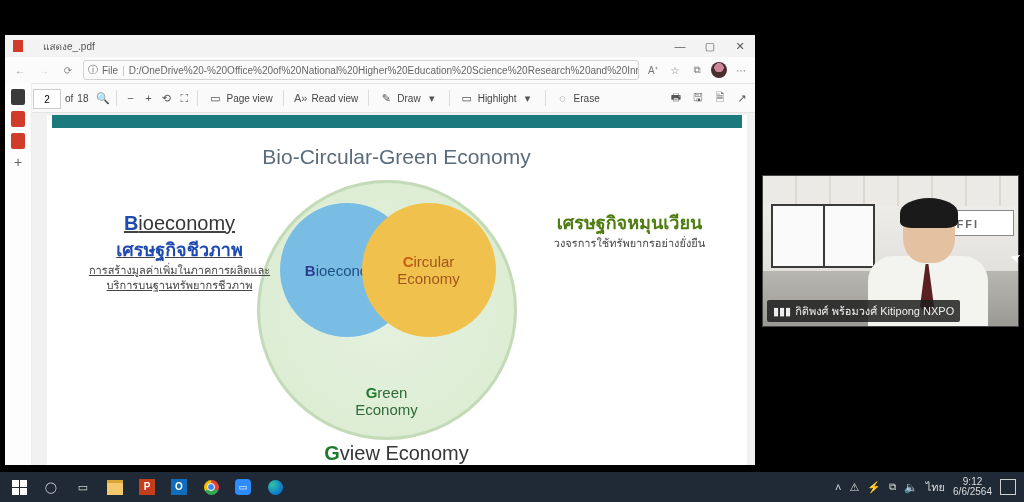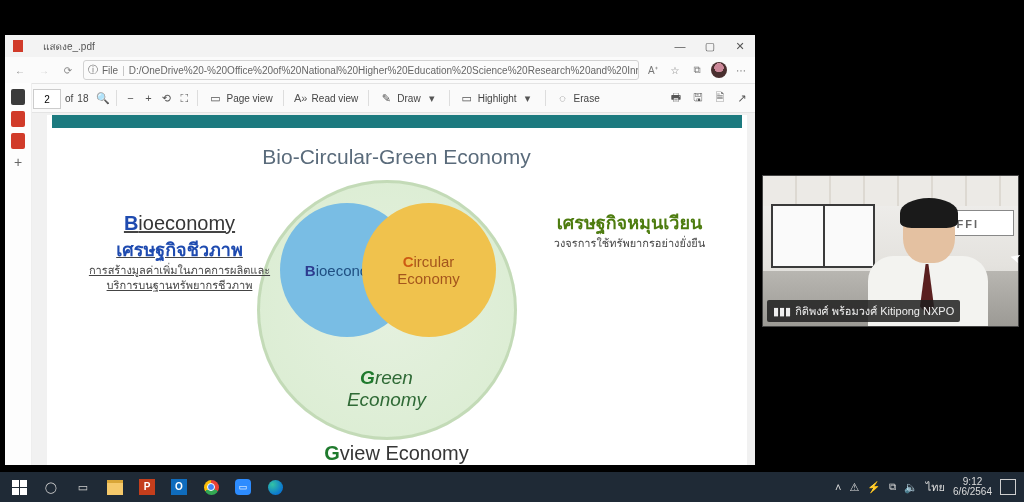--- a/index.html
+++ b/index.html
@@ -49,21 +49,21 @@
   
   .venn{position:absolute;top:60px;left:210px;width:280px;height:280px;}
   .ring{position:absolute;top:5px;left:0;width:260px;height:260px;border-radius:50%;background:radial-gradient(circle,#e5f1df 0%,#d9ecd0 100%);box-shadow:inset 0 0 0 3px rgba(120,165,95,.25);} 
   .circ{position:absolute;width:134px;height:134px;border-radius:50%;display:flex;flex-direction:column;align-items:center;justify-content:center;font-size:15px;}
   .circ.blue{top:28px;left:23px;background:#79bde4;}
   .circ.blue .lab{color:#1f4f82;font-weight:500;}
   .circ.blue .hl{color:#2d3b8f;font-weight:700;}
   .circ.yellow{top:28px;left:105px;background:#f0c24d;}
   .circ.yellow .lab{color:#a4551d;font-weight:500;text-align:center;line-height:1.15;}
   .circ.yellow .hl{color:#cc5a14;font-weight:700;}
-  .glabel{position:absolute;top:192px;left:0;width:260px;text-align:center;font-size:19px;color:#2f6a36;font-weight:500;line-height:1.15;font-style:italic;}
+  .glabel{position:absolute;top:209px;left:0;width:260px;text-align:center;font-size:15px;color:#2f6a36;font-weight:500;line-height:1.15;}
   .glabel .hl{color:#1f7a2d;font-weight:700;}
   
   .side{position:absolute;width:210px;text-align:center;font-size:13px;color:#444;line-height:1.35;}
   .side.left{top:95px;left:28px;text-decoration:underline;}
   .side.right{top:95px;right:12px;}
   .side.bottom{top:325px;left:0;right:0;width:auto;}
   .side .en{font-size:20px;color:#363636;font-weight:400;}
   .side .en .hl{font-weight:700;}
   .side .th{font-size:18px;font-weight:600;margin:1px 0;}
   .side.left .en .hl{color:#1f4bb0;}

